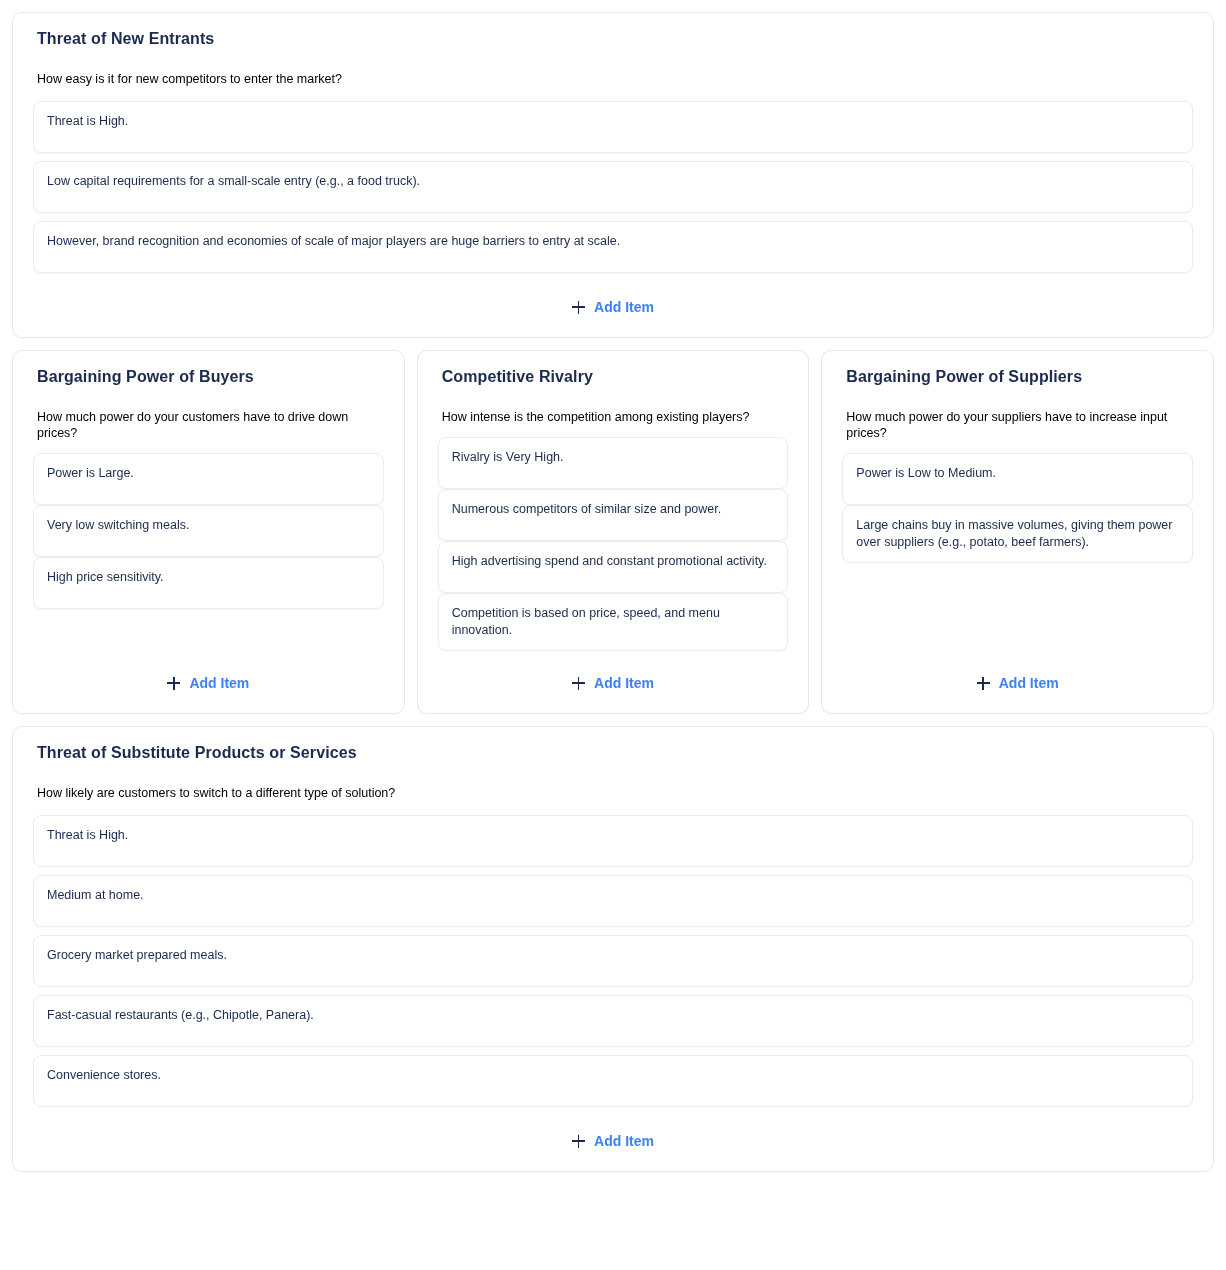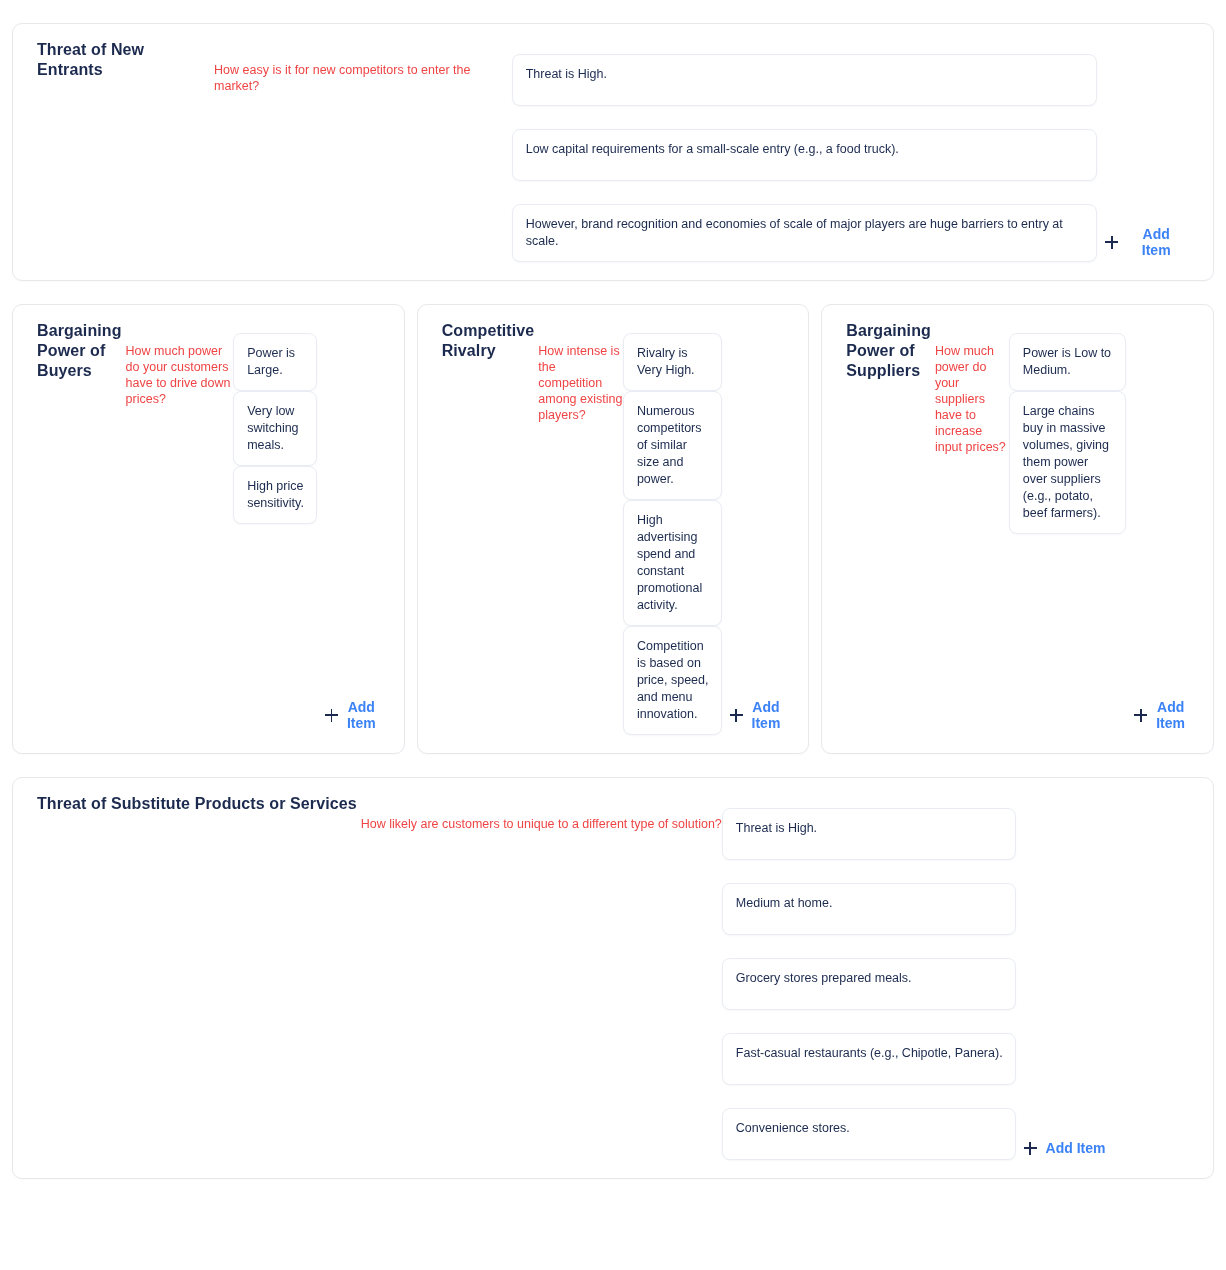--- a/index.html
+++ b/index.html
@@ -16,34 +16,34 @@
     display: flex;
     flex-direction: column;
     gap: 12px;
   }
   .panel {
     background: #ffffff;
     border: 1px solid #e6e8ec;
     border-radius: 10px;
     padding: 16px 20px 18px 20px;
     display: flex;
+    flex-direction: column;
     box-shadow: 0 1px 1px rgba(16,24,40,0.02);
-    margin-top: 11px;
   }
   .panel-title {
     font-size: 16px;
     font-weight: bold;
     color: #1b2a4e;
     letter-spacing: 0.1px;
     line-height: 20px;
     margin: 0 0 0 4px;
   }
   .panel-sub {
     font-size: 12.5px;
-    color: #ef4444;
+    color: #000000;
     line-height: 16px;
     margin: 22px 0 0 4px;
   }
   .items {
     margin-top: 12px;
     display: flex;
     flex-direction: column;
   }
   .item-card {
     background: #ffffff;
@@ -94,21 +94,21 @@
     color: #3b82f6;
     line-height: 16px;
     font-weight: bold;
   }
   .row3 {
     display: flex;
     gap: 12px;
     align-items: stretch;
   }
   .row3 > .panel { flex: 1 1 0; min-width: 0; justify-content: flex-end; }
-  .panel-wide .items { margin-top: 14px; gap: 23px; }
+  .panel-wide .items { margin-top: 14px; gap: 8px; }
   .panel-wide .add-row { padding-top: 22px; }
 </style>
 </head>
 <body>
 
 <div class="board">
 
   <section class="panel panel-wide">
     <h2 class="panel-title">Threat of New Entrants</h2>
     <p class="panel-sub">How easy is it for new competitors to enter the market?</p>
@@ -196,30 +196,30 @@
           <span class="plus"></span>
           <span class="add-label">Add Item</span>
         </button>
       </div>
     </section>
 
   </div>
 
   <section class="panel panel-wide">
     <h2 class="panel-title">Threat of Substitute Products or Services</h2>
-    <p class="panel-sub">How likely are customers to unique to a different type of solution?</p>
+    <p class="panel-sub">How likely are customers to switch to a different type of solution?</p>
     <div class="items">
       <div class="item-card">
         <div class="item-text">Threat is High.</div>
       </div>
       <div class="item-card">
         <div class="item-text">Medium at home.</div>
       </div>
       <div class="item-card">
-        <div class="item-text">Grocery stores prepared meals.</div>
+        <div class="item-text">Grocery market prepared meals.</div>
       </div>
       <div class="item-card">
         <div class="item-text">Fast-casual restaurants (e.g., Chipotle, Panera).</div>
       </div>
       <div class="item-card">
         <div class="item-text">Convenience stores.</div>
       </div>
     </div>
     <div class="add-row">
       <button class="add-btn">

